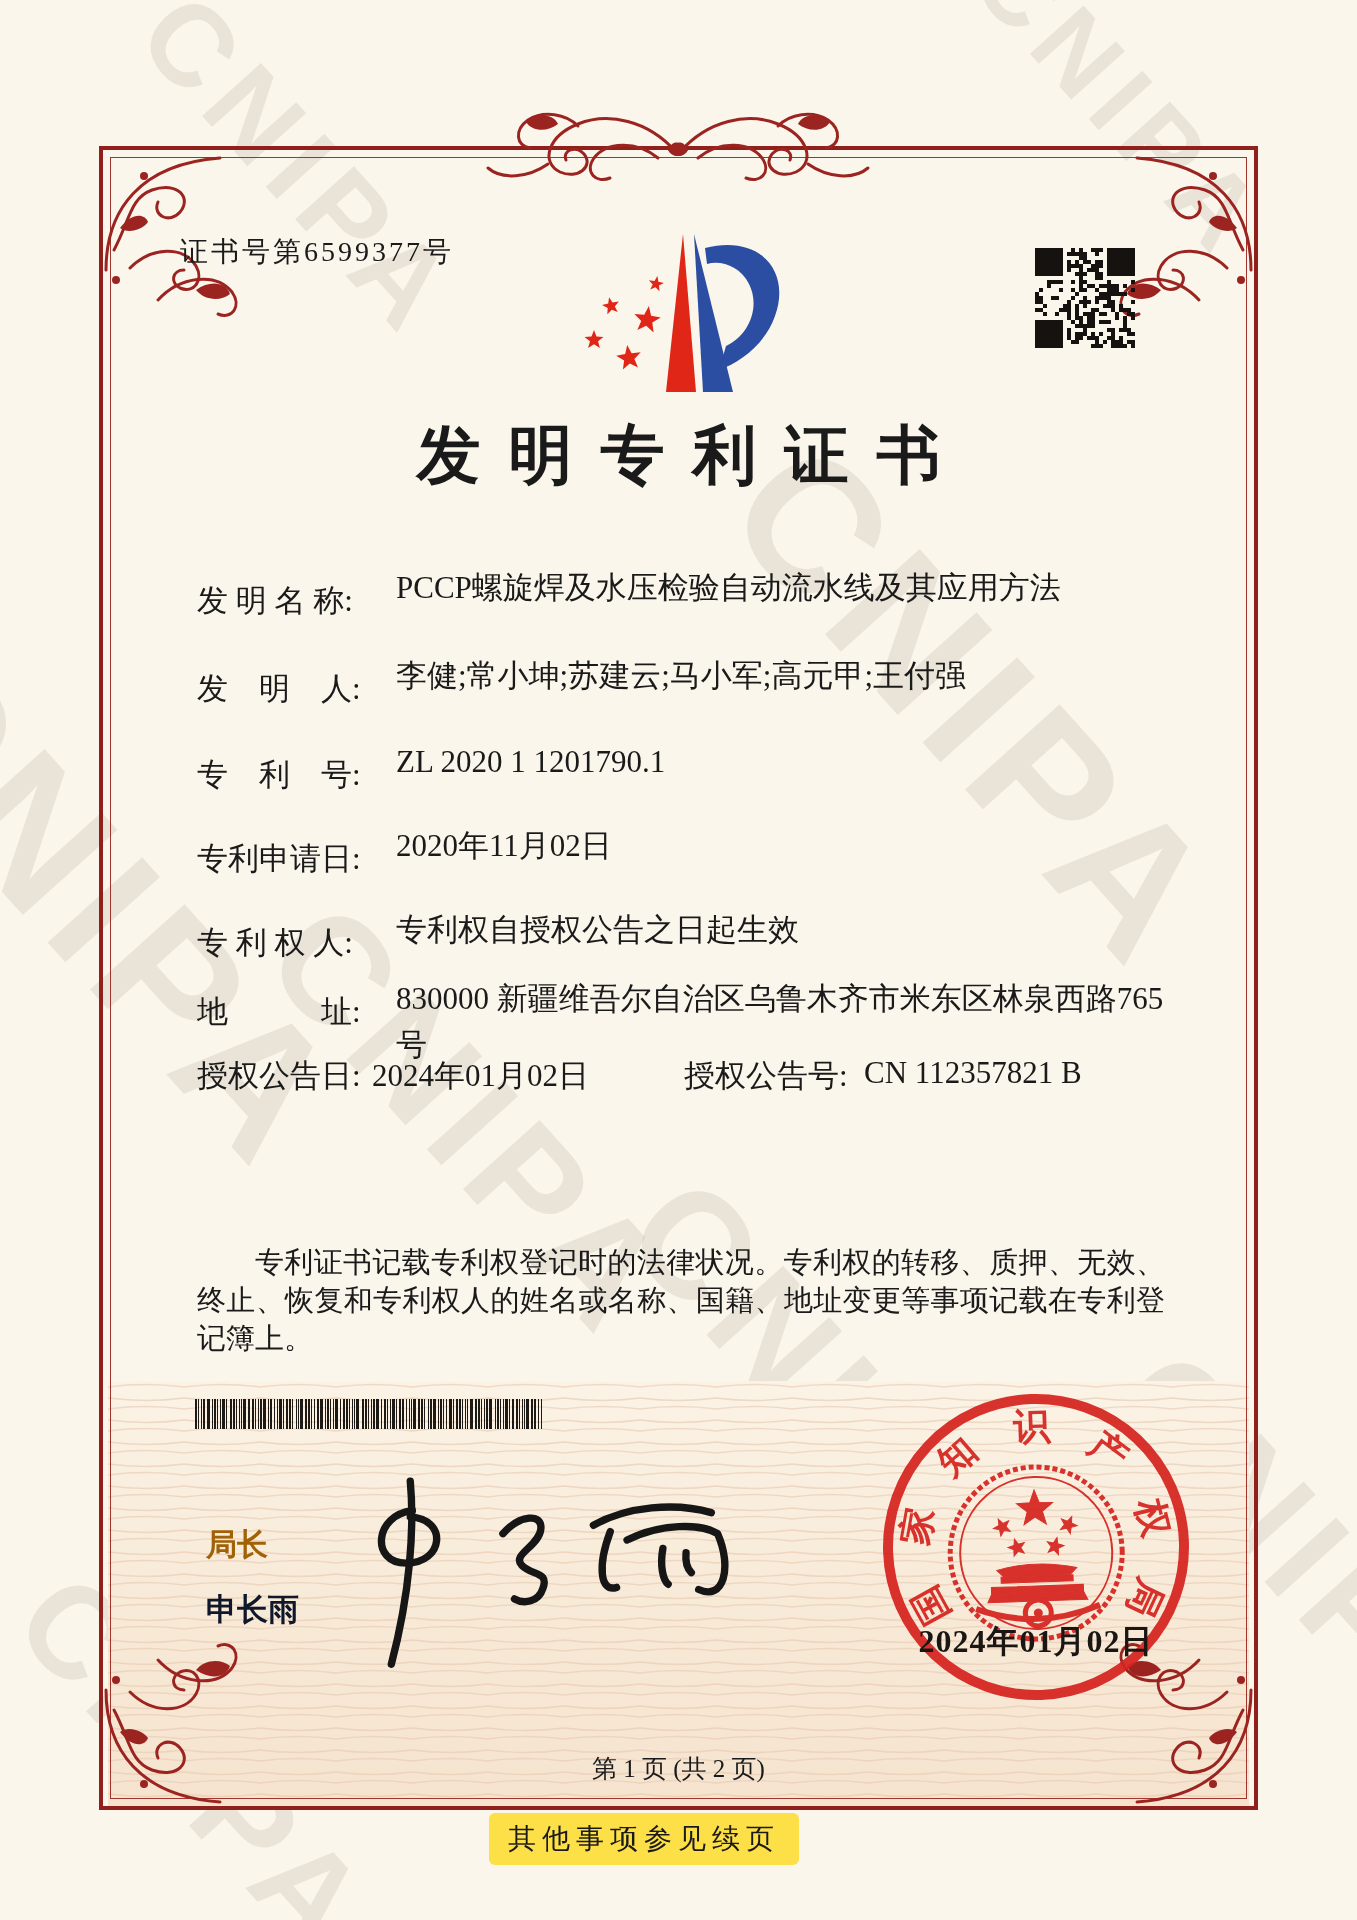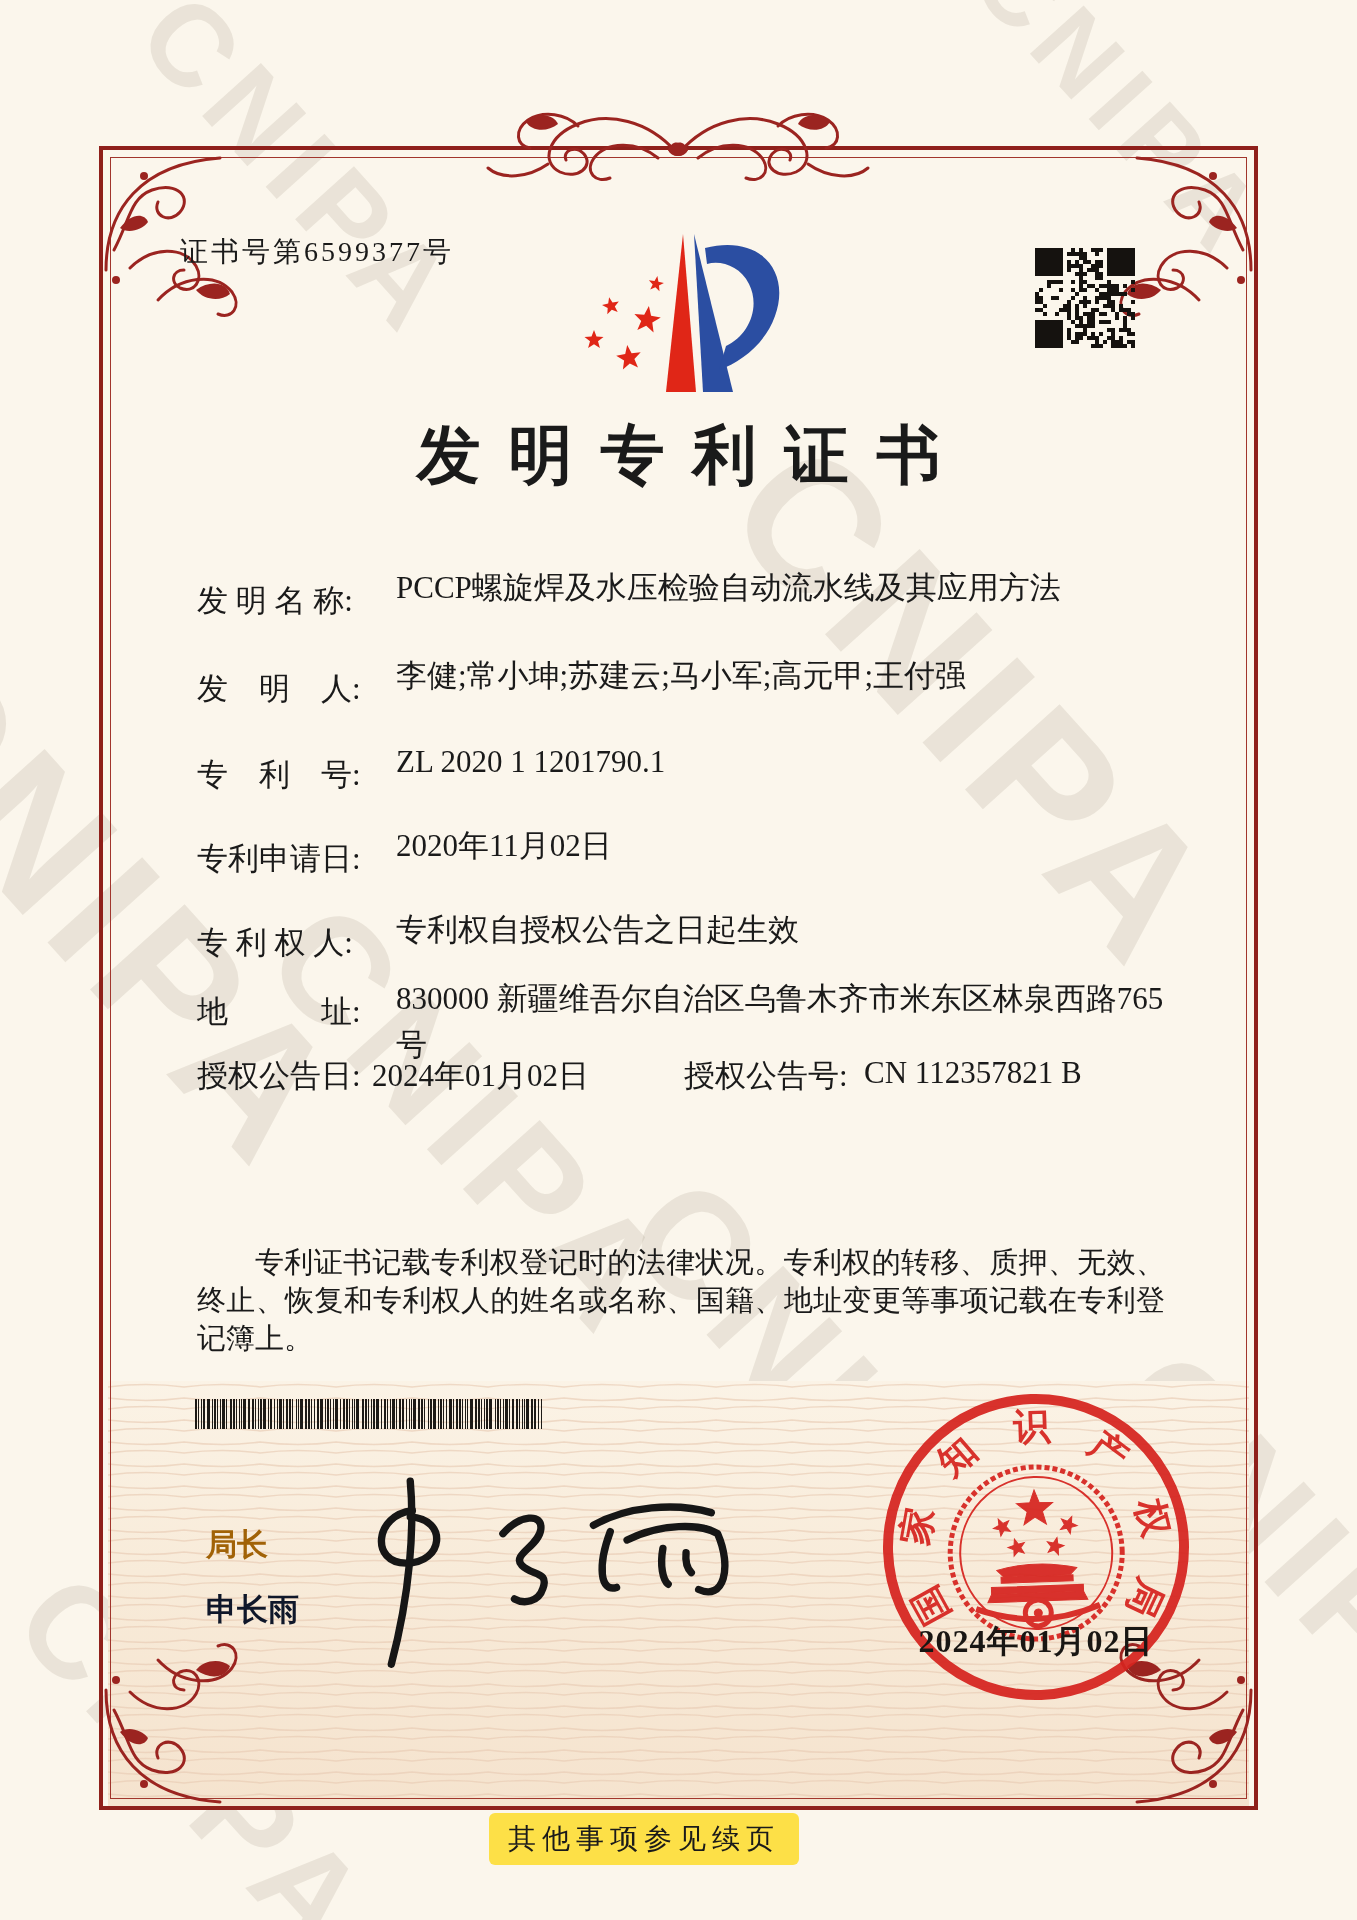--- a/index.html
+++ b/index.html
@@ -602,17 +602,18 @@
         <rect x="-46" y="33" width="92" height="7"></rect>
         <path d="M-46,40 L46,40 L50,48 L-50,48 Z"></path>
         <circle cx="0" cy="60" r="13" fill="none" stroke-width="5"></circle>
         <circle cx="0" cy="60" r="4"></circle>
         <path d="M-62,54 Q0,78 62,54" fill="none" stroke-width="6"></path>
       </g>
     </svg>
   </div>
   <div class="seal-date">2024年01月02日</div>
 
+  <div class="page-num">第 1 页 (共 2 页)</div>
   <div class="cont-band">
     <div class="cont-note">其他事项参见续页</div>
   </div>
 
 </div>
 
 </body></html>

